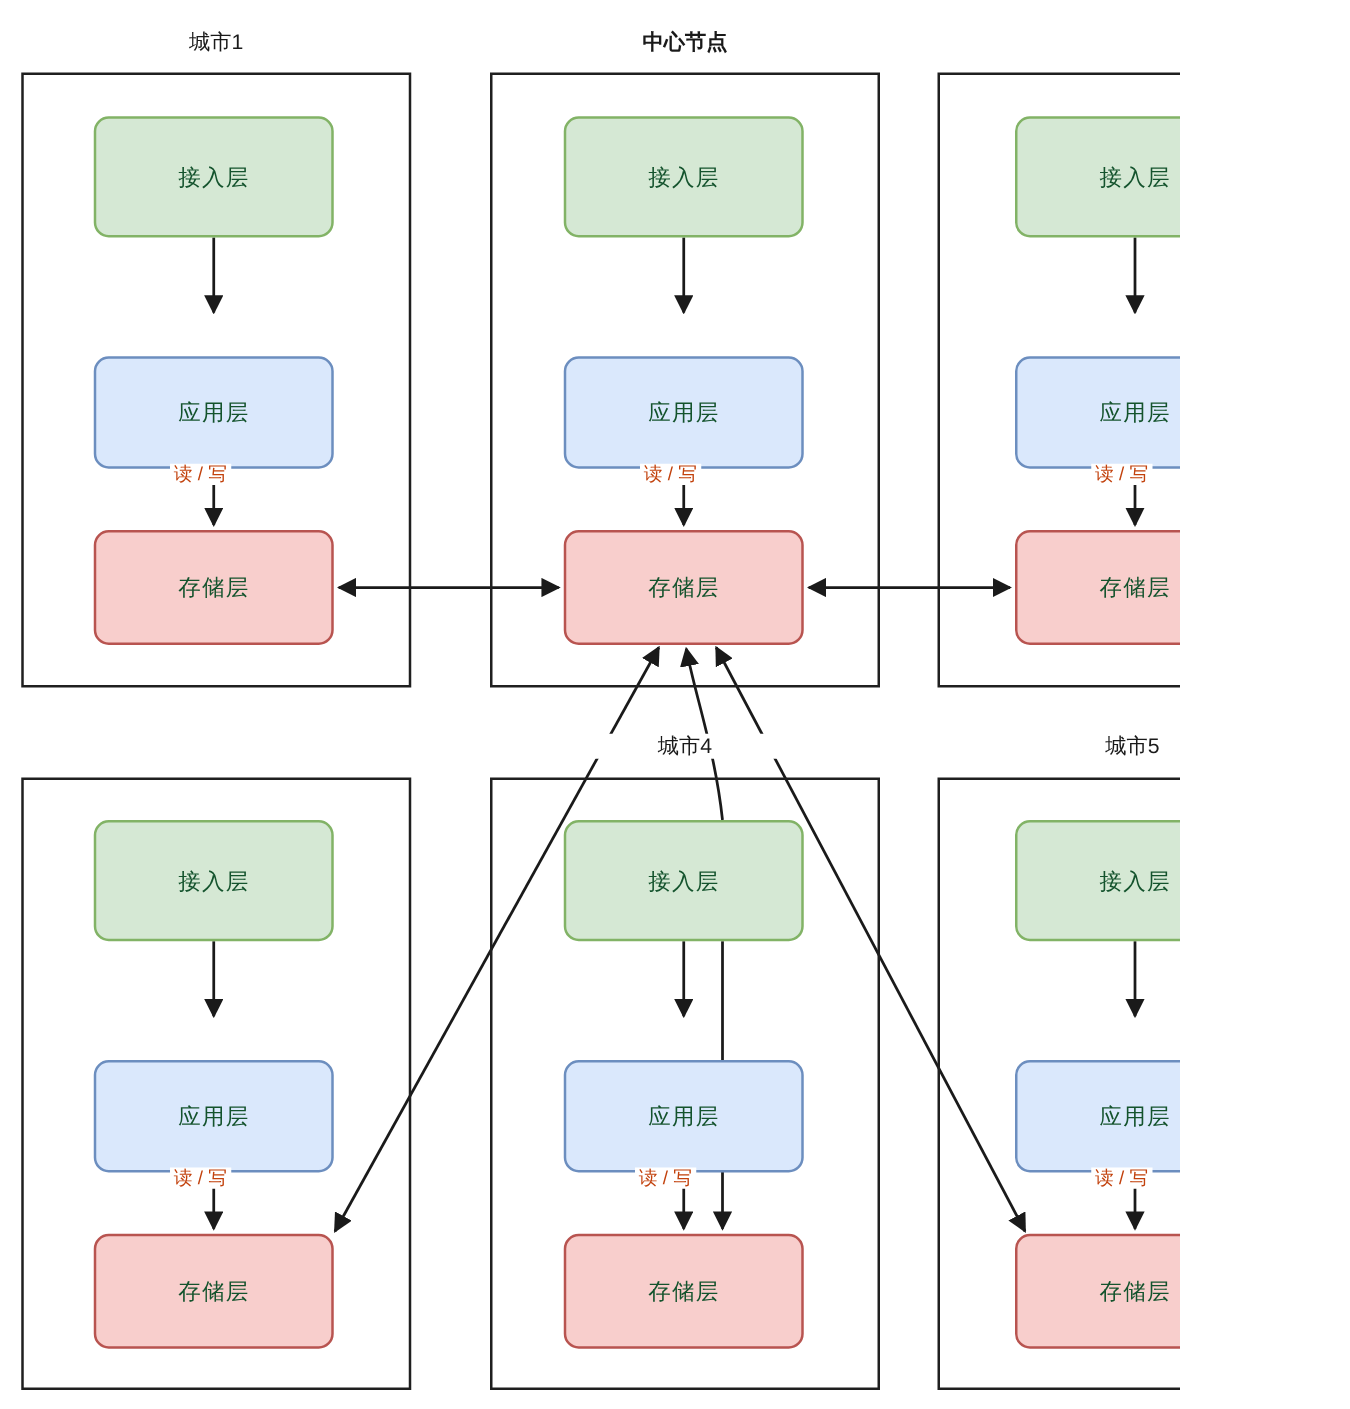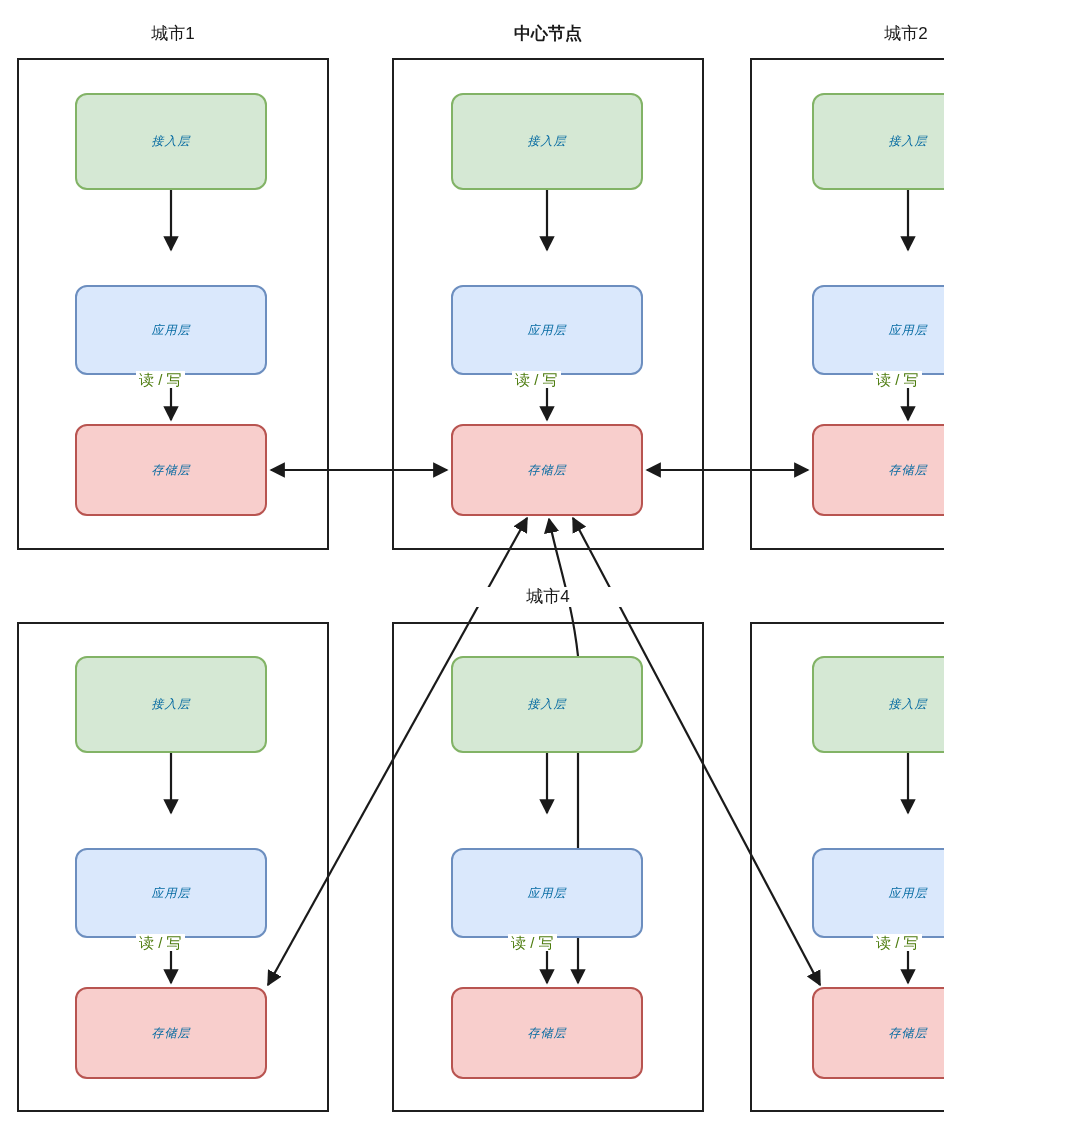--- a/index.html
+++ b/index.html
@@ -41,42 +41,41 @@
   }
   .node {
     position: absolute;
     box-sizing: border-box;
     border-radius: 12px;
     border-width: 2px;
     border-style: solid;
     display: flex;
     align-items: center;
     justify-content: center;
-    font-size: 12px;
-    color: #0369a1;
+    font-size: 18px;
+    color: #14532d;
     letter-spacing: 1px;
-    font-style: italic;
   }
   .node.access {
     background: #d5e8d4;
     border-color: #82b366;
   }
   .node.app {
     background: #dae8fc;
     border-color: #6c8ebf;
     margin-top: 31px;
   }
   .node.store {
     background: #f8cecc;
     border-color: #b85450;
   }
   .edge-label {
     position: absolute;
     font-size: 15px;
-    color: #4d7c0f;
+    color: #c2410c;
     background: #ffffff;
     padding: 0 3px;
     white-space: nowrap;
     line-height: 17px;
   }
 </style>
 </head>
 <body>
 
 <div id="canvas">
@@ -131,28 +130,28 @@
 
     </g>
   </svg>
 
   <div class="group-title" style="left:17px; top:24px; width:312px;">城市1</div>
   <div class="group" style="left:17px; top:58px; width:312px; height:492px;"></div>
 
   <div class="group-title" style="left:392px; top:24px; width:312px;font-weight:bold;">中心节点</div>
   <div class="group" style="left:392px; top:58px; width:312px; height:492px;"></div>
 
-  <div class="group-title" style="left:750px; top:24px; width:312px;">城市2</div>
   <div class="group" style="left:750px; top:58px; width:312px; height:492px;"></div>
 
   <div class="group" style="left:17px; top:622px; width:312px; height:490px;"></div>
 
   <div class="group-title" style="left:392px; top:587px; width:312px; background:#ffffff;text-align:center;">城市4</div>
   <div class="group" style="left:392px; top:622px; width:312px; height:490px;"></div>
 
+  <div class="group-title" style="left:750px; top:587px; width:312px;">城市5</div>
   <div class="group" style="left:750px; top:622px; width:312px; height:490px;"></div>
 
   <div class="node access" style="left:75px; top:93px; width:192px; height:97px;">接入层</div>
   <div class="node app" style="left:75px; top:254px; width:192px; height:90px;">应用层</div>
   <div class="node store" style="left:75px; top:424px; width:192px; height:92px;">存储层</div>
   <div class="edge-label" style="left:136px; top:371px;">读 / 写</div>
 
   <div class="node access" style="left:451px; top:93px; width:192px; height:97px;">接入层</div>
   <div class="node app" style="left:451px; top:254px; width:192px; height:90px;">应用层</div>
   <div class="node store" style="left:451px; top:424px; width:192px; height:92px;">存储层</div>

